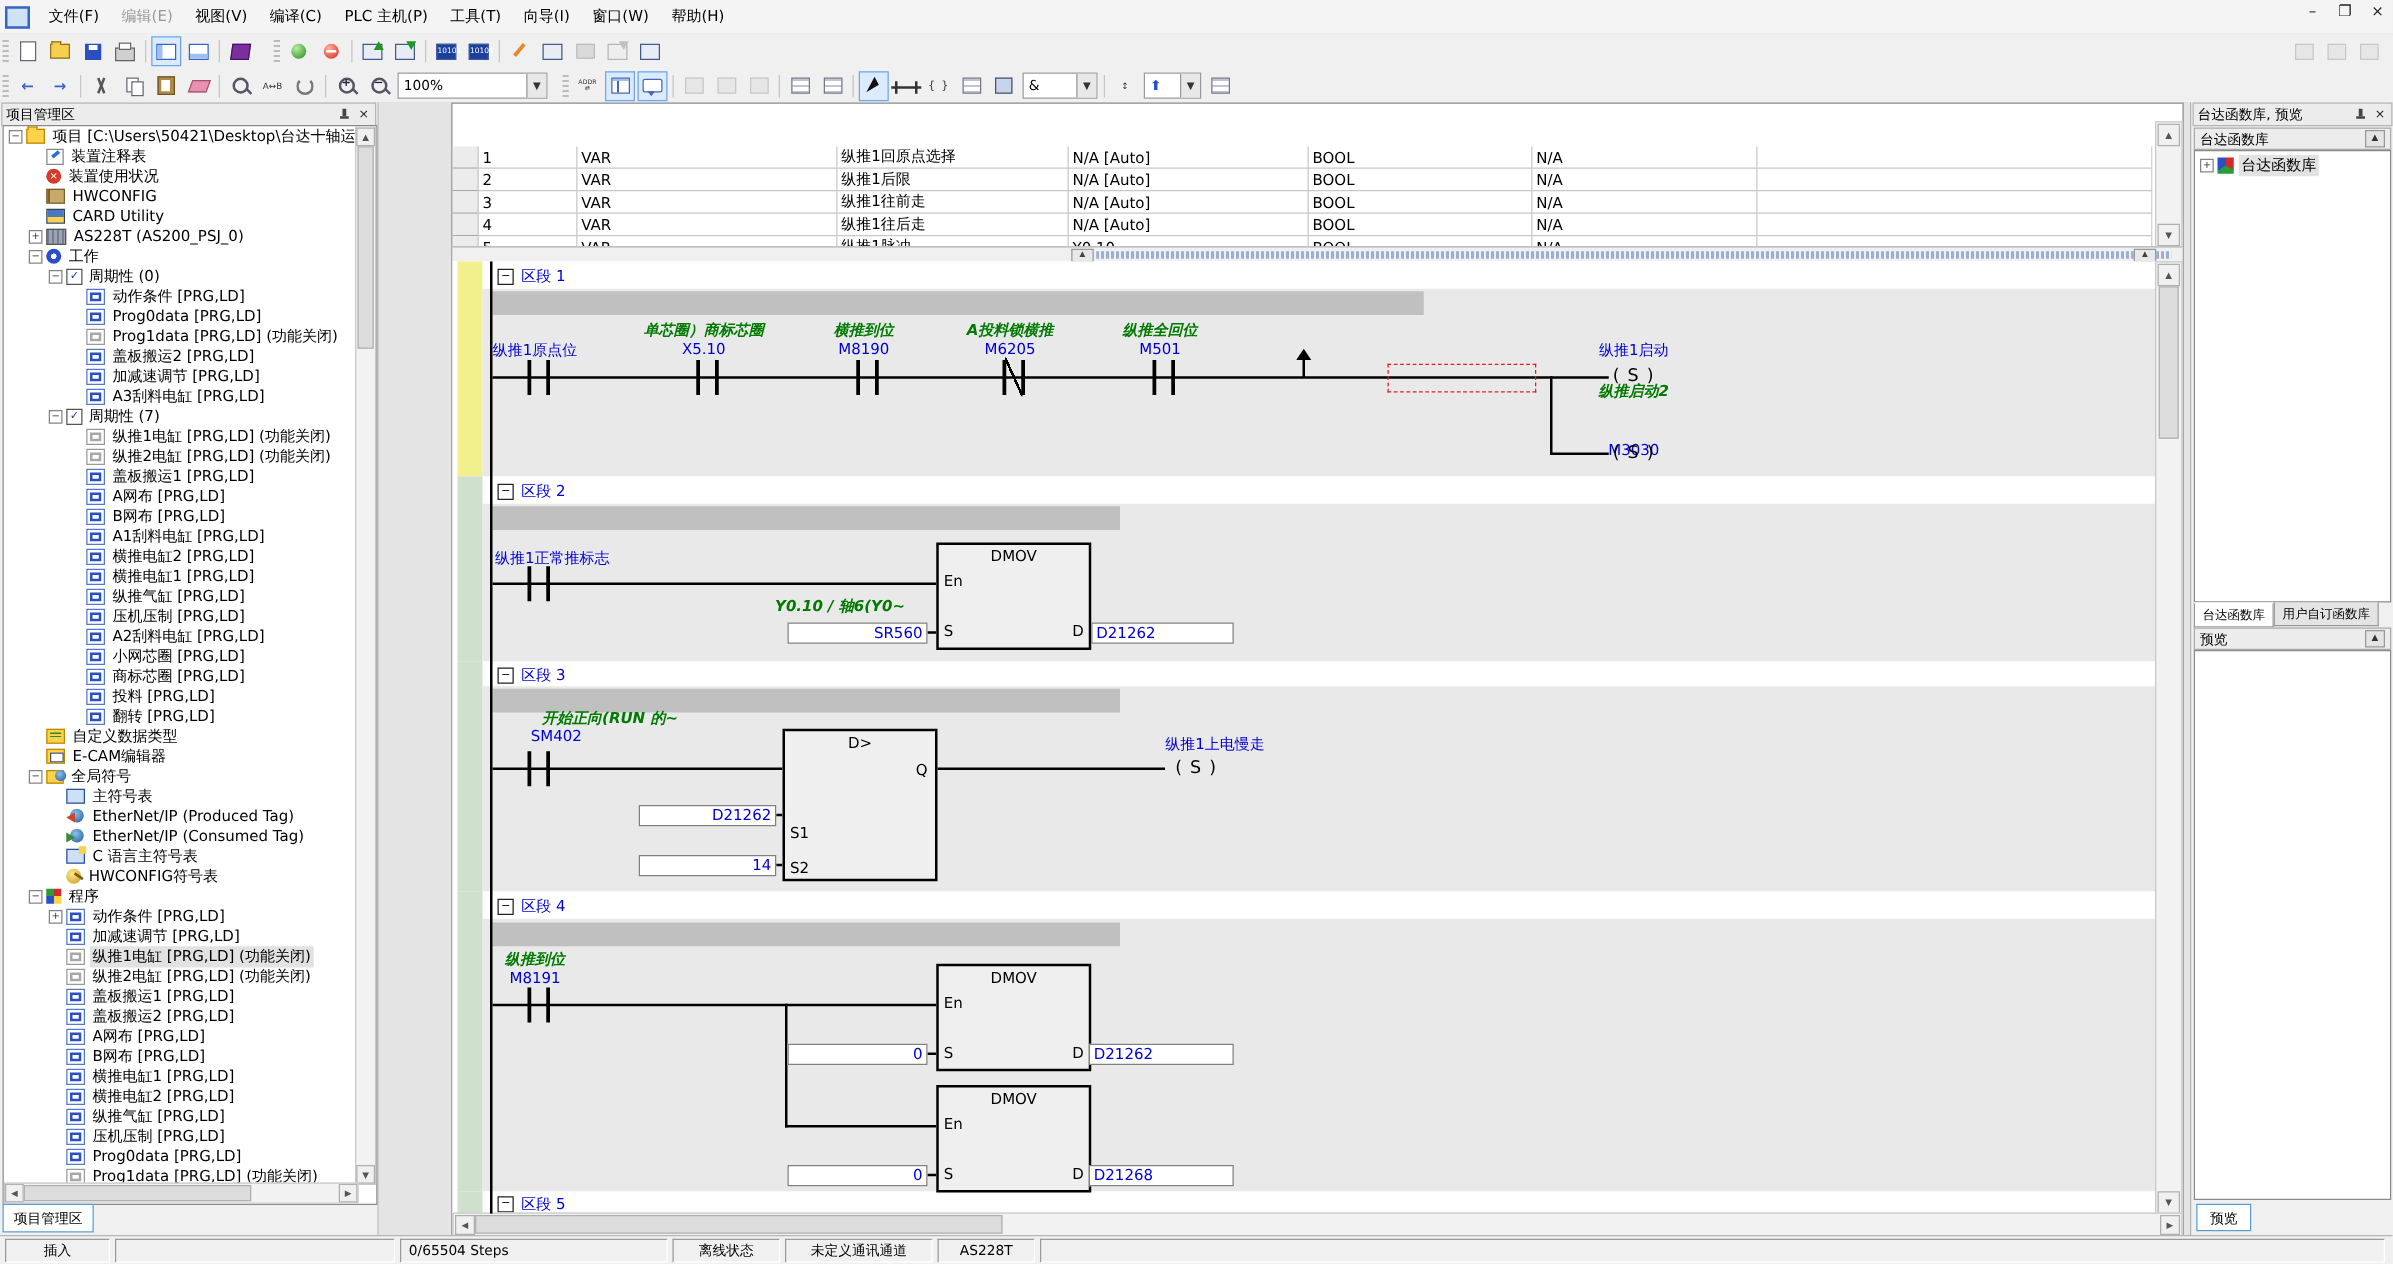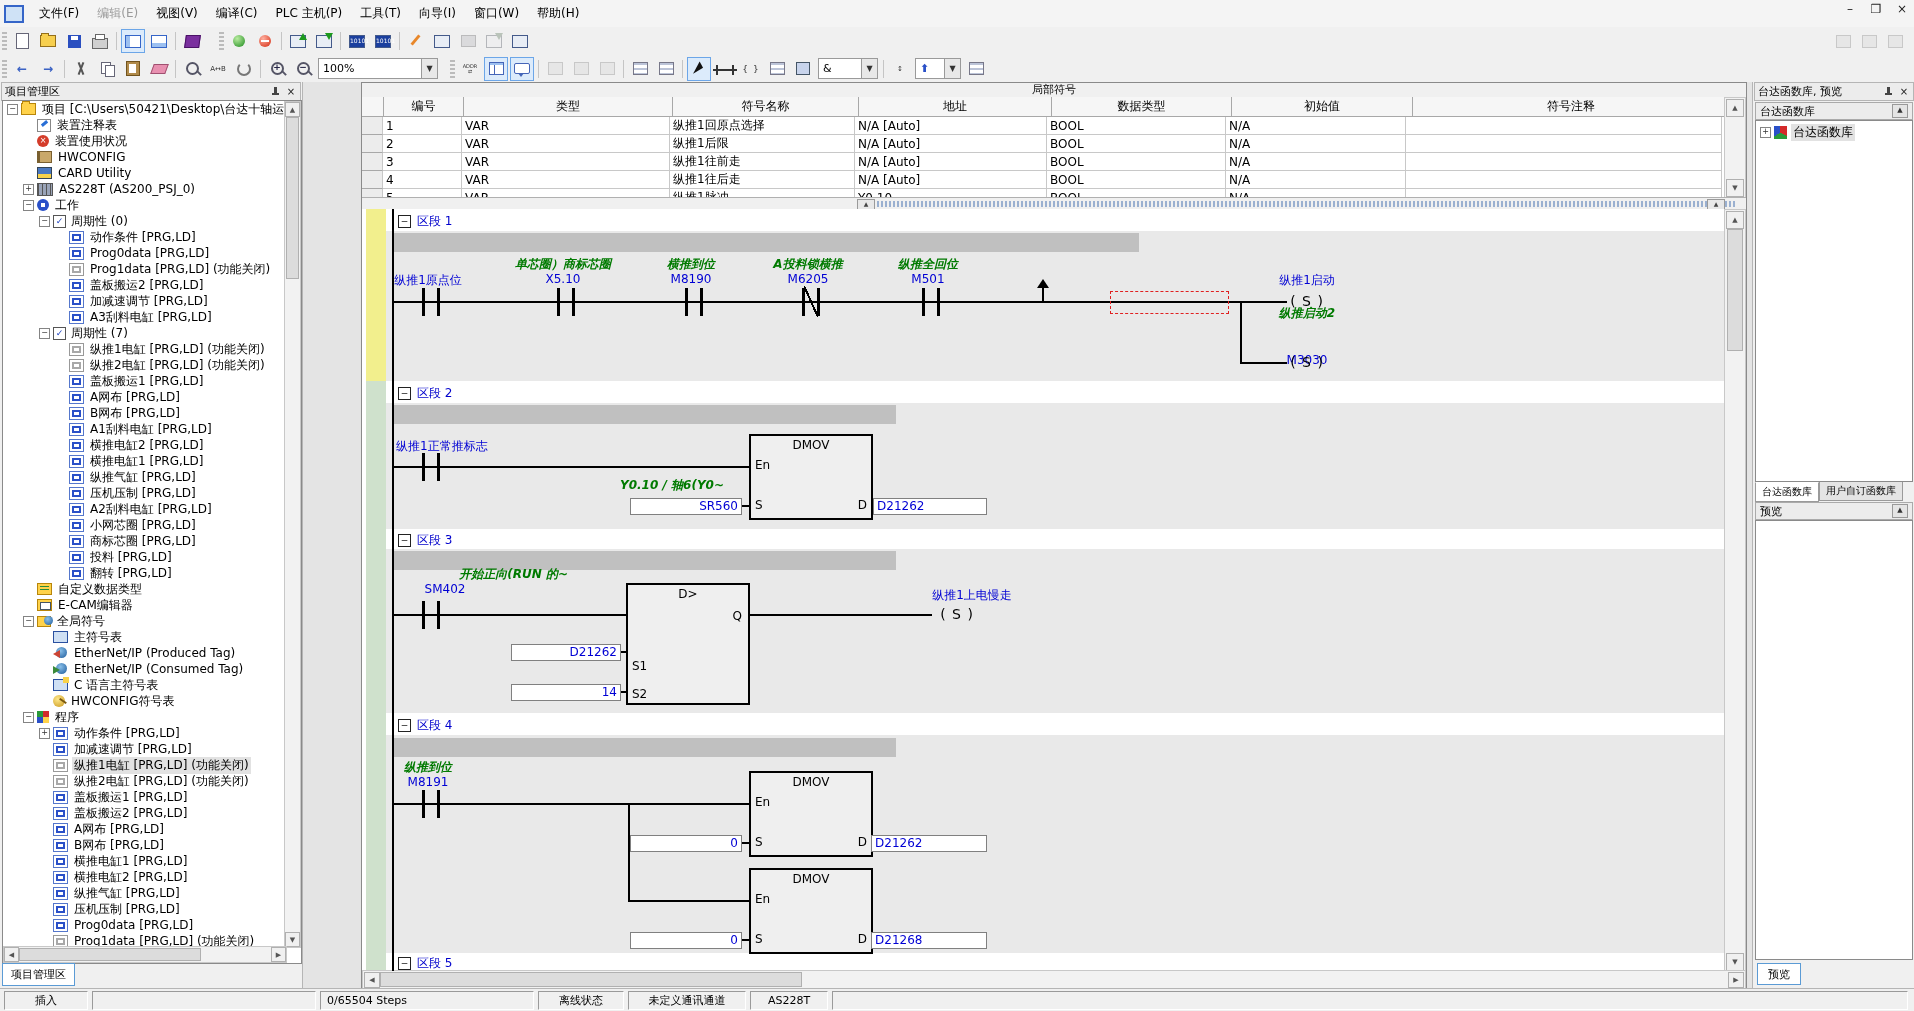--- a/index.html
+++ b/index.html
@@ -733,31 +733,20 @@
     </div>
   </div>
 </div>
 <div id="lptab">
   <span>项目管理区</span>
 </div>
 
 <div id="mdi">
   <div id="docwin">
 
-    <div id="st-title">局部符号</div>
-    <div id="st-head">
-        <span class="hc" style="width: 21px;"></span>
-        <span class="hc" style="width: 79px;">编号</span>
-        <span class="hc" style="width: 208px;">类型</span>
-        <span class="hc" style="width: 185px;">符号名称</span>
-        <span class="hc" style="width: 192px;">地址</span>
-        <span class="hc" style="width: 179px;">数据类型</span>
-        <span class="hc" style="width: 180px;">初始值</span>
-        <span class="hc" style="width: 316px;">符号注释</span>
-      </div>
     <div id="st-rows">
         <div class="strow">
           <span class="stc selcol" style="width: 14px;"></span>
           <span class="stc" style="width: 72px;">1</span>
           <span class="stc" style="width: 201px;">VAR</span>
           <span class="stc" style="width: 178px;">纵推1回原点选择</span>
           <span class="stc" style="width: 185px;">N/A [Auto]</span>
           <span class="stc" style="width: 172px;">BOOL</span>
           <span class="stc" style="width: 173px;">N/A</span>
           <span class="stc" style="width: 309px;"></span>
@@ -876,21 +865,21 @@
       </div>
 
       <div class="net" style="top:320px;height:184px">
         <div class="margin m-green"></div>
         <div class="nbody" style="top:20px"></div>
         <div class="nlabel" style="left:36px;top:3px">
           <span class="exp2">−</span>
           <span>区段 3</span>
         </div>
         <div class="cbar" style="left:32px;top:22px;width:502px"></div>
-        <div class="cmt" style="left:26px;top:37px;width:180px;text-align:right">开始正向(RUN 的~</div>
+        <div class="cmt" style="left:36px;top:37px;width:180px;text-align:center">开始正向(RUN 的~</div>
         <div class="dev" style="left:43px;top:53px;width:80px">SM402</div>
         <div class="wire" style="left:32px;top:85px;width:232px;height:2px"></div>
         <span class="contact" style="left:60px;top:72px"></span>
         <div class="fblock" style="left:264px;top:54px;width:120px;height:118px">
           <span class="fbt">D&gt;</span>
           <span class="fpin" style="right:6px;top:24px">Q</span>
           <span class="fpin" style="left:4px;top:74px">S1</span>
           <span class="fpin" style="left:4px;top:102px">S2</span>
         </div>
         <div class="opbox r" style="left:149px;top:115px;width:102px">D21262</div>

